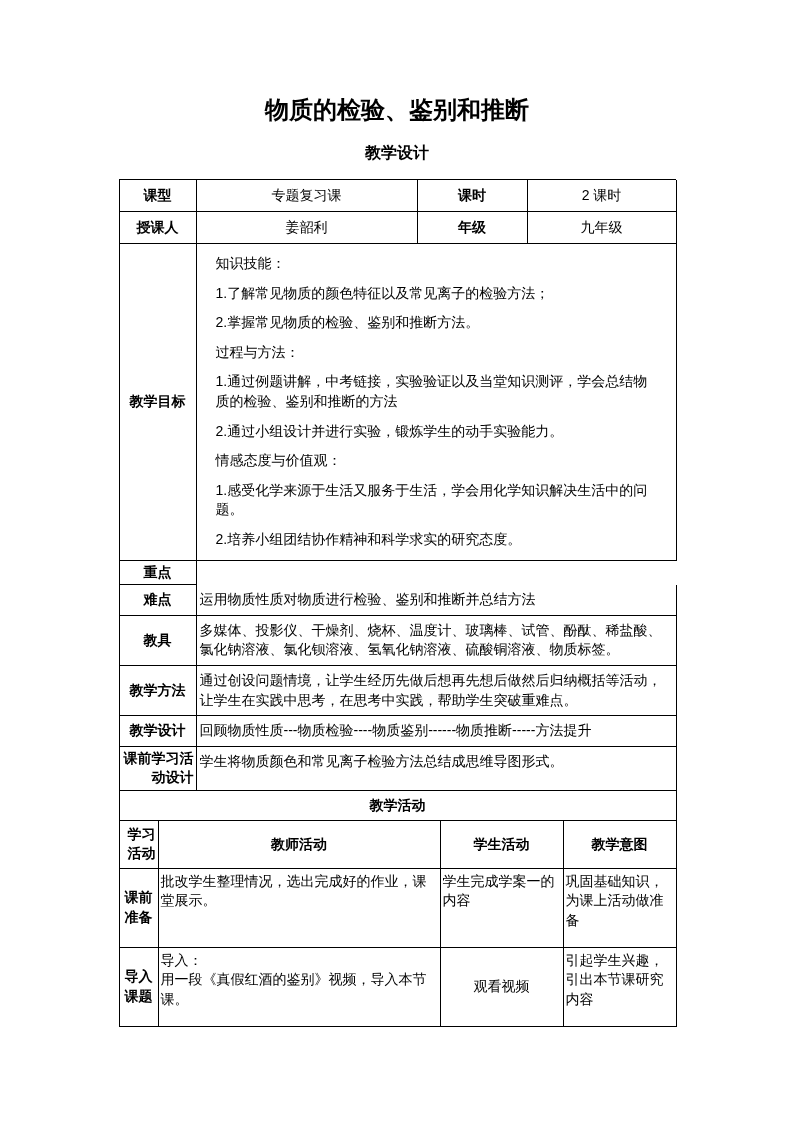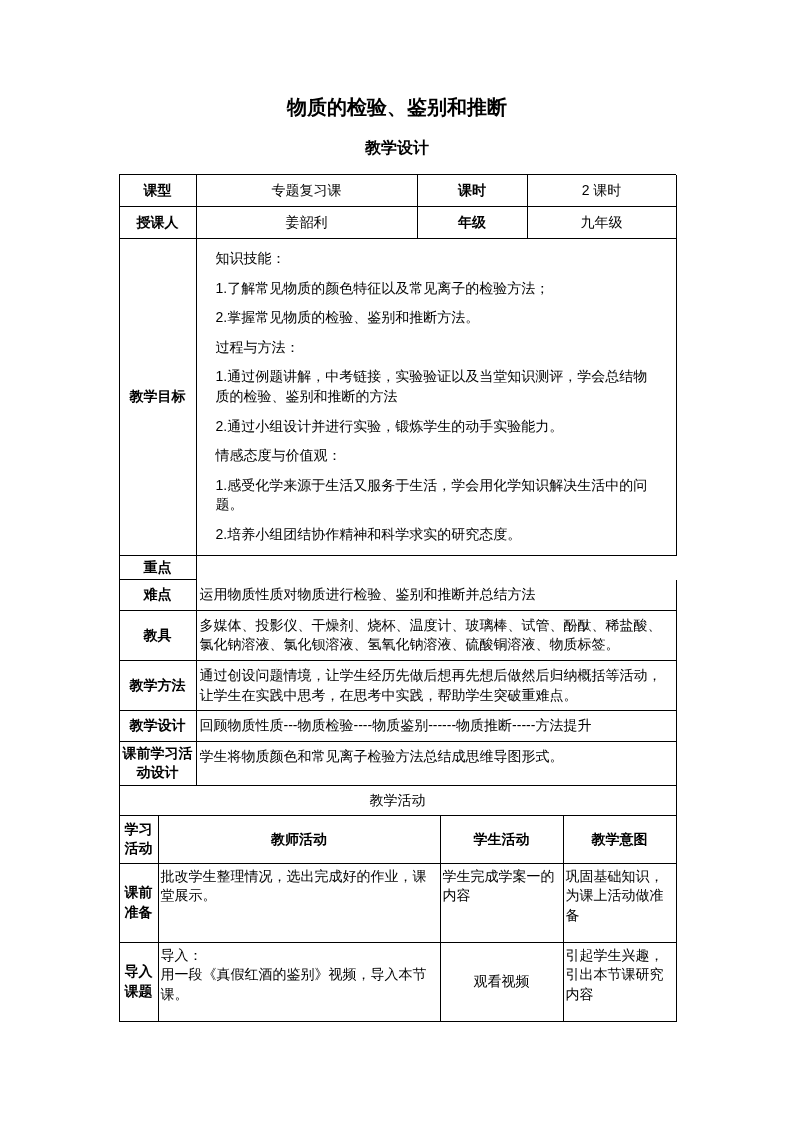--- a/index.html
+++ b/index.html
@@ -11,21 +11,21 @@
   }
   .page {
     width: 794px;
     min-height: 1123px;
     background: #fff;
     padding-top: 94px;
   }
   .title {
     margin: 0;
     text-align: center;
-    font-size: 20px;
+    font-size: 24px;
     font-weight: bold;
   }
   .subtitle {
     margin: 17px 0 0 0;
     text-align: center;
     font-size: 16px;
     font-weight: bold;
   }
   .doc-table {
     width: 557px;
@@ -41,40 +41,40 @@
   .activity-grid { grid-template-columns: 39px 282px 123px 113px; }
   .cell {
     border-right: 1px solid #000;
     border-bottom: 1px solid #000;
     line-height: 1.4;
   }
   .label-cell {
     display: flex;
     align-items: center;
     justify-content: center;
-    text-align: center;
+    text-align: right;
     font-weight: bold;
     padding: 2px;
   }
   .center-cell {
     display: flex;
     align-items: center;
     justify-content: center;
     text-align: center;
     padding: 2px 4px;
   }
   .info-grid .cell { height: 32px; }
   .content-cell { padding: 5px 3px; }
   .goals-cell { padding: 0 3px; }
   .goals-cell p { margin: 10px 16px; }
   .section-title-cell {
     display: flex;
     align-items: center;
     justify-content: center;
-    font-weight: normal;
+    font-weight: bold;
     height: 30px;
   }
   .header-row .cell { min-height: 48px; }
   .activity-row .cell { min-height: 79px; }
   .stage-cell {
     display: flex;
     align-items: center;
     justify-content: center;
     text-align: center;
     font-weight: bold;

